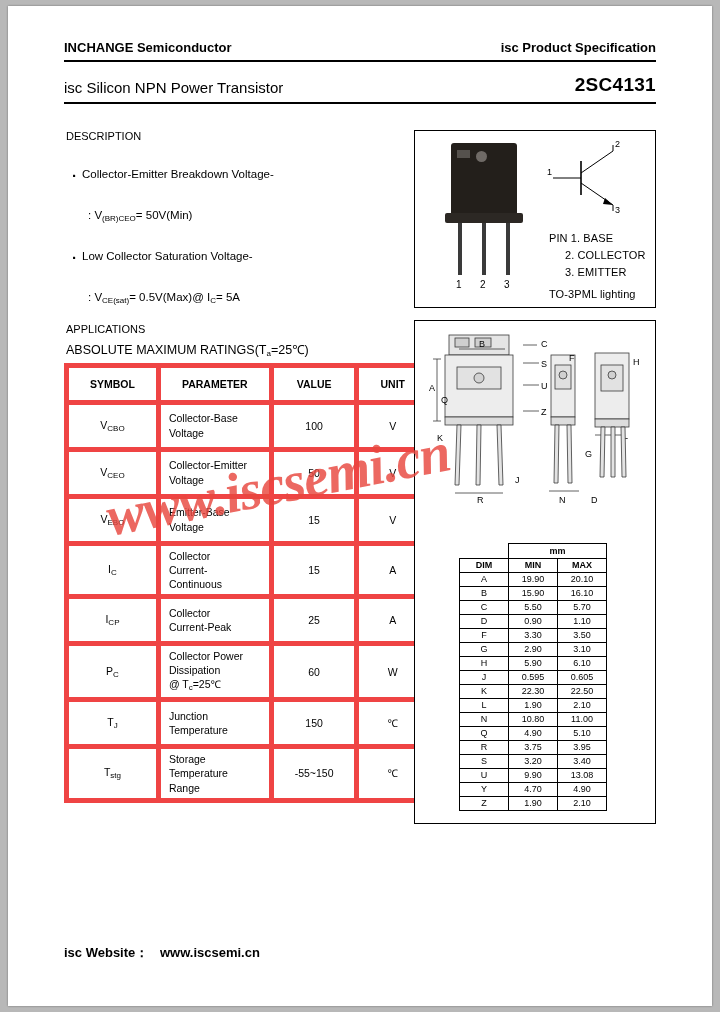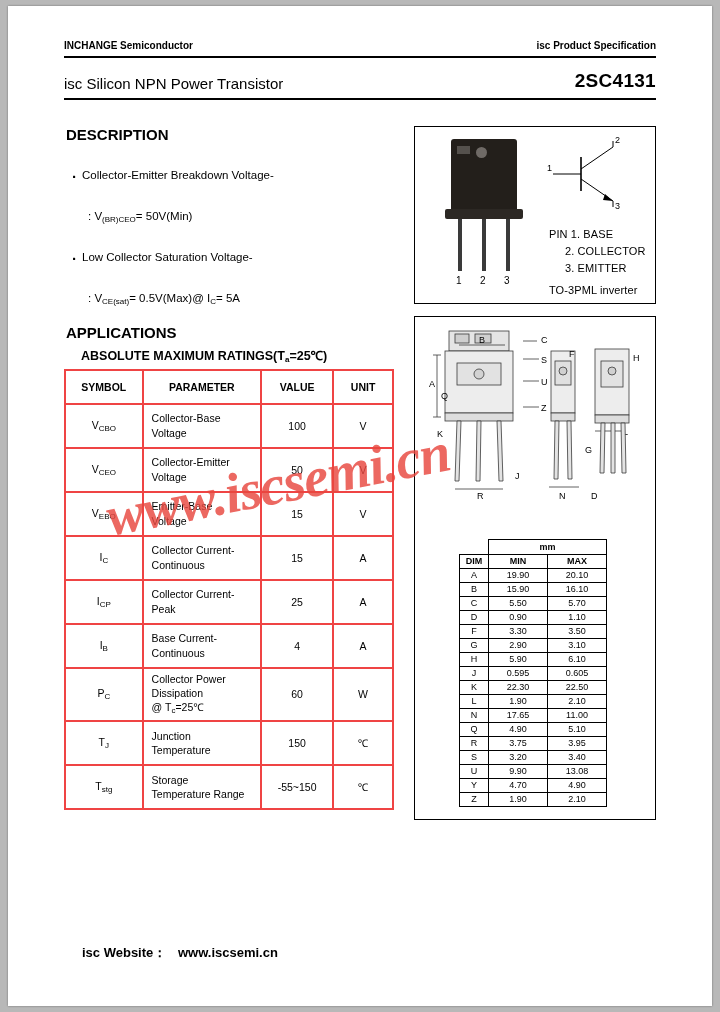--- a/index.html
+++ b/index.html
@@ -31,21 +31,21 @@
     width: 592px;
     height: 930px;
   }
 
   
   .hdr-row {
     display: flex;
     justify-content: space-between;
     align-items: flex-end;
     font-weight: bold;
-    font-size: 10px;
+    font-size: 13px;
     color: #000;
   }
   .hdr-rule {
     border-top: 2px solid #000;
     margin-top: 5px;
   }
   .title-row {
     display: flex;
     justify-content: space-between;
     align-items: flex-end;
@@ -78,22 +78,22 @@
     width: 330px;
   }
   .col-right {
     position: absolute;
     left: 350px;
     top: 0;
     width: 242px;
   }
 
   h3.sec {
-    font-size: 15px;
-    font-weight: bold;
+    font-size: 11px;
+    font-weight: normal;
     margin: 0 0 6px 2px;
   }
   ul.bul {
     list-style: none;
     margin: 0 0 16px 0;
     padding: 0 0 0 6px;
     font-size: 11.5px;
     line-height: 1.45;
   }
   ul.bul > li {
@@ -114,31 +114,31 @@
     padding-left: 18px;
   }
   ul.bul > li.cont {
     padding-left: 20px;
   }
   sub { font-size: 8px; vertical-align: -0.25em; }
 
   
   .rat-title {
     font-size: 12.5px;
-    font-weight: bold;
-    margin: 4px 0 5px 17px;
+    font-weight: normal;
+    margin: 4px 0 5px 2px;
   }
   table.ratings {
     border-collapse: collapse;
     width: 330px;
     font-size: 10.5px;
   }
   table.ratings th, table.ratings td {
-    border: 2px solid #ef4444;
-    padding: 3px 13px;
+    border: 5px solid #ef4444;
+    padding: 3px 21px;
     vertical-align: middle;
   }
   table.ratings th {
     font-weight: bold;
     text-align: center;
     font-size: 10.5px;
     height: 26px;
   }
   table.ratings td.sym {
     width: 60px;
@@ -288,40 +288,39 @@
     position: absolute;
     left: 44px;
     top: 222px;
     border-collapse: collapse;
     font-size: 9px;
     width: 148px;
   }
   table.dims th, table.dims td {
     border: 1px solid #000;
     text-align: center;
-    padding: 0 0;
+    padding: 0 10px;
     height: 13px;
     line-height: 13px;
   }
   table.dims th.mmhead {
     font-weight: bold;
     height: 14px;
   }
   table.dims td.dimcol { width: 28px; font-weight: normal; }
   table.dims th.dimcol { width: 28px; }
 
   
   .footer {
     position: absolute;
     left: 56px;
     bottom: 44px;
     font-size: 13px;
     font-weight: bold;
     color: #000;
-    margin-left: 18px;
   }
   .footer .url { font-weight: bold; }
 </style>
 </head>
 <body>
 
 <div class="page">
   <div class="inner">
 
     <div class="hdr-row">
@@ -393,26 +392,20 @@
             <tr>
               <td class="sym">I<sub>C</sub></td>
               <td class="par">Collector Current-Continuous</td>
               <td class="val">15</td>
               <td class="unit">A</td>
             </tr>
             <tr>
               <td class="sym">I<sub>CP</sub></td>
               <td class="par">Collector Current-Peak</td>
               <td class="val">25</td>
-              <td class="unit">A</td>
-            </tr>
-            <tr>
-              <td class="sym">I<sub>B</sub></td>
-              <td class="par">Base Current-Continuous</td>
-              <td class="val">4</td>
               <td class="unit">A</td>
             </tr>
             <tr>
               <td class="sym">P<sub>C</sub></td>
               <td class="par">Collector Power Dissipation<br>@ T<sub>c</sub>=25℃</td>
               <td class="val">60</td>
               <td class="unit">W</td>
             </tr>
             <tr>
               <td class="sym">T<sub>J</sub></td>
@@ -456,21 +449,21 @@
               <line x1="66" y1="10" x2="66" y2="4" stroke="#000" stroke-width="1"></line>
               <line x1="66" y1="64" x2="66" y2="70" stroke="#000" stroke-width="1"></line>
               <text x="68" y="6" font-size="9" font-family="Liberation Sans, sans-serif">2</text>
               <text x="0" y="34" font-size="9" font-family="Liberation Sans, sans-serif">1</text>
               <text x="68" y="72" font-size="9" font-family="Liberation Sans, sans-serif">3</text>
             </svg>
             <div class="pin-list">
               <div>PIN  1. BASE</div>
               <div style="margin-left:16px">2. COLLECTOR</div>
               <div style="margin-left:16px">3. EMITTER</div>
-              <div style="margin-top:6px">TO-3PML inverter</div>
+              <div style="margin-top:6px">TO-3PML lighting</div>
             </div>
           </div>
         </div>
 
         <div class="box dim-box">
 
           <div class="dim-draw">
             <svg width="234" height="208" viewBox="0 0 234 208">
               <g stroke="#3a3a3a" fill="none" stroke-width="0.8" font-family="Liberation Sans, sans-serif" font-size="8">
 
@@ -593,21 +586,21 @@
                   <td>22.30</td>
                   <td>22.50</td>
                 </tr>
               <tr>
                   <td class="dimcol">L</td>
                   <td>1.90</td>
                   <td>2.10</td>
                 </tr>
               <tr>
                   <td class="dimcol">N</td>
-                  <td>17.65</td>
+                  <td>10.80</td>
                   <td>11.00</td>
                 </tr>
               <tr>
                   <td class="dimcol">Q</td>
                   <td>4.90</td>
                   <td>5.10</td>
                 </tr>
               <tr>
                   <td class="dimcol">R</td>
                   <td>3.75</td>

